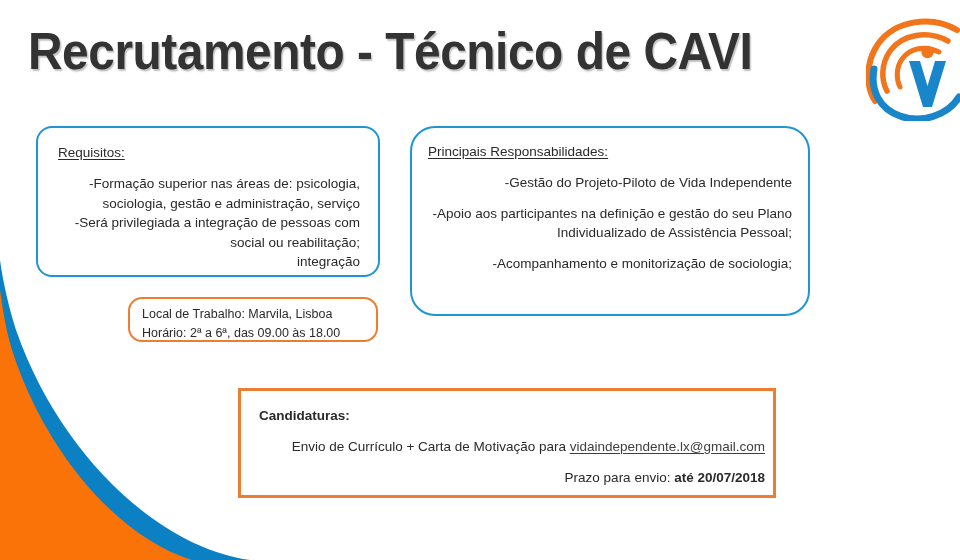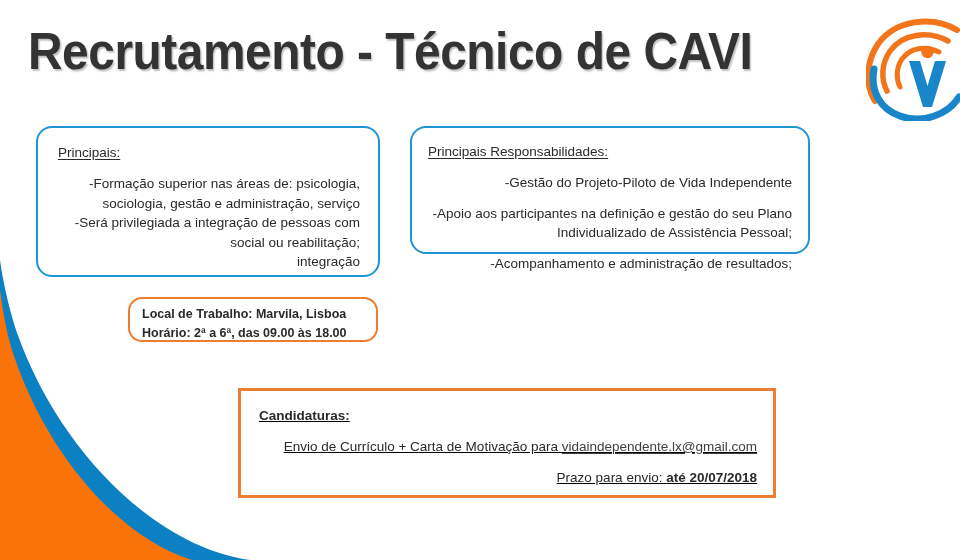--- a/index.html
+++ b/index.html
@@ -133,41 +133,41 @@
 
       <path fill="none" stroke="#1886C8" stroke-width="7" stroke-linecap="round" d="M8 52 C4 74 14 92 34 99 C56 107 82 98 93 80"></path>
 
       <path fill="#1886C8" d="M43 44 L54 44 L61.5 69 L69 44 L80 44 L66 90 L57 90 Z"></path>
 
       <circle cx="61.5" cy="35" r="6.2" fill="#F2741B"></circle>
     </svg>
   </div>
 
   <div class="info-box blue-box" style="left:36px; top:126px; width:344px; height:151px; padding:16px 18px 0 20px;">
-    <p class="box-heading">Principais:</p>
+    <p class="box-heading">Requisitos:</p>
     <p class="box-line tight-line">-Formação superior nas áreas de: psicologia,</p>
     <p class="box-line tight-line">sociologia, gestão e administração, serviço</p>
     <p class="box-line tight-line">-Será privilegiada a integração de pessoas com</p>
     <p class="box-line tight-line">social ou reabilitação;</p>
     <p class="box-line tight-line">integração</p>
   </div>
 
-  <div class="info-box blue-box" style="left:410px; top:126px; width:400px; height:128px; padding:15px 16px 0 16px;">
+  <div class="info-box blue-box" style="left:410px; top:126px; width:400px; height:190px; padding:15px 16px 0 16px;border-radius:25px;">
     <p class="box-heading">Principais Responsabilidades:</p>
     <p class="box-line">-Gestão do Projeto-Piloto de Vida Independente</p>
     <p class="box-line">-Apoio aos participantes na definição e gestão do seu Plano Individualizado de Assistência Pessoal;</p>
-    <p class="box-line">-Acompanhamento e administração de resultados;</p>
+    <p class="box-line">-Acompanhamento e monitorização de sociologia;</p>
   </div>
 
-  <div class="info-box orange-round-box" style="left:128px; top:297px; width:250px; height:45px; padding:6px 10px 0 12px;font-weight:bold;">
+  <div class="info-box orange-round-box" style="left:128px; top:297px; width:250px; height:45px; padding:6px 10px 0 12px;">
     <p class="small-line">Local de Trabalho: Marvila, Lisboa</p>
     <p class="small-line">Horário: 2ª a 6ª, das 09.00 às 18.00</p>
   </div>
 
-  <div class="info-box orange-sq-box" style="left:238px; top:388px; width:538px; height:110px; padding:16px 16px 0 18px;text-decoration:underline;">
+  <div class="info-box orange-sq-box" style="left:238px; top:388px; width:538px; height:110px; padding:16px 8px 0 18px;">
     <p class="box-heading no-underline">Candidaturas:</p>
     <p class="box-line">
       <span>Envio de Currículo  + Carta de Motivação  para </span><a class="email-link" href="#">vidaindependente.lx@gmail.com</a>
     </p>
     <p class="box-line">
       <span>Prazo para envio: </span><span class="bold-inline">até 20/07/2018</span>
     </p>
   </div>
 
 </div>

